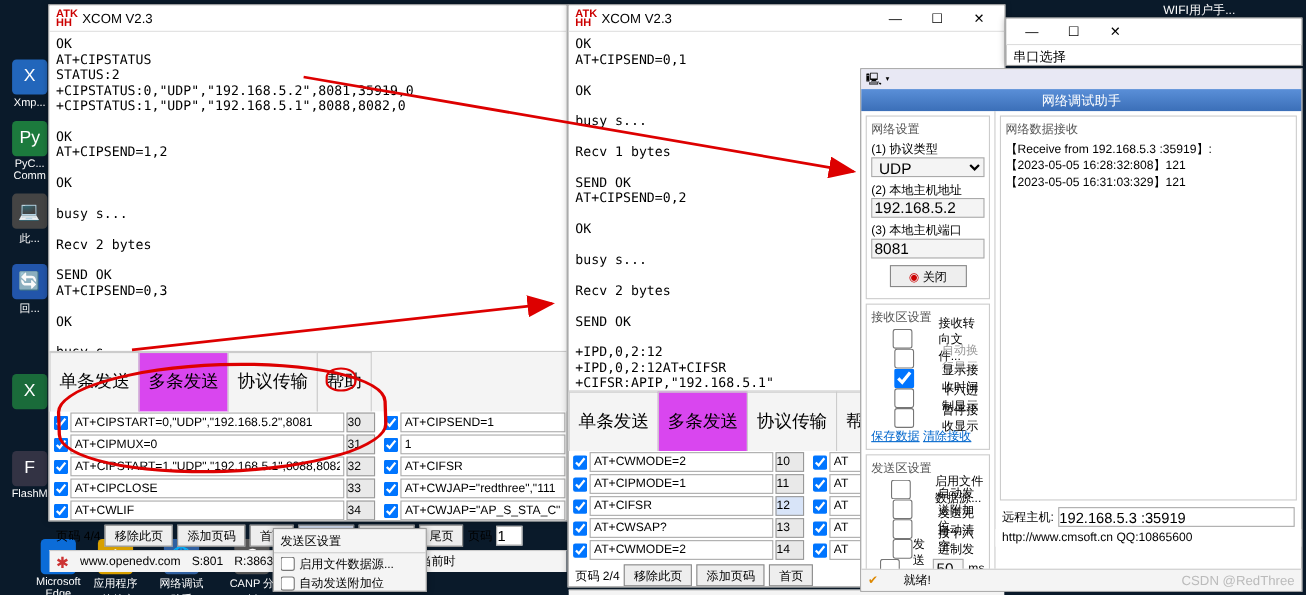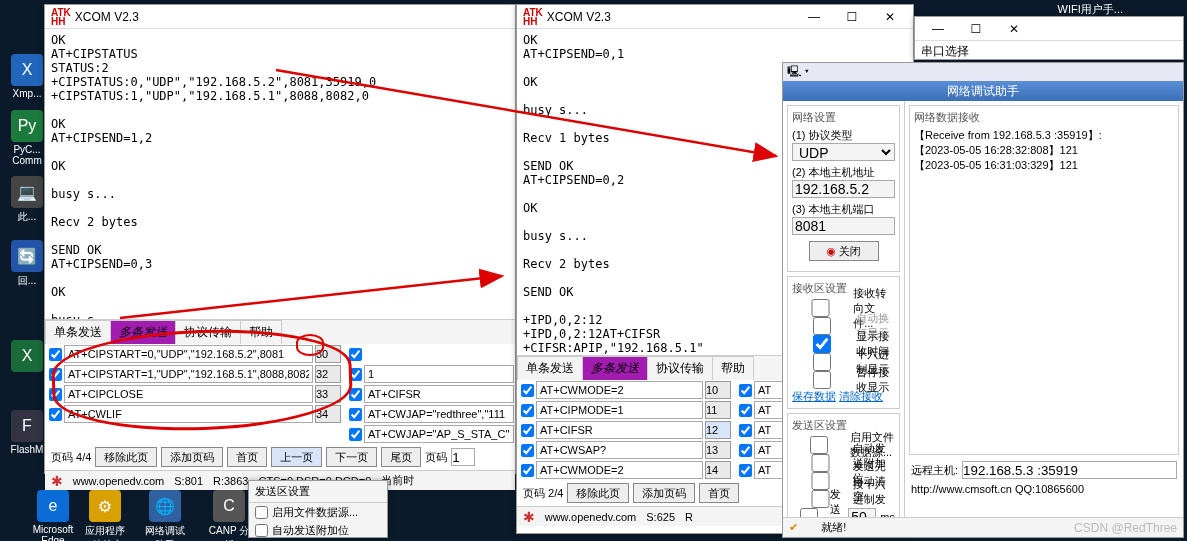--- a/index.html
+++ b/index.html
@@ -5,22 +5,22 @@
   * { box-sizing: border-box; margin: 0; padding: 0; font-family: "Microsoft YaHei", Tahoma, sans-serif; }
   body { width: 1187px; height: 541px; background: #0a1a2a; position: relative; overflow: hidden; font-size: 11px; }
   .win { position: absolute; background: #fff; border: 1px solid #999; box-shadow: 0 0 6px rgba(0,0,0,.3); }
   .titlebar { height: 24px; background: #fff; display: flex; align-items: center; padding: 0 6px; border-bottom: 1px solid #ddd; font-size: 12px; gap: 4px; }
   .titlebar .title { flex: 1; }
   .winbtn { width: 34px; height: 22px; display: flex; align-items: center; justify-content: center; font-size: 12px; }
   .winbtn.cls { color: #000; }
   .atkicon { color: #c00; font-weight: bold; font-size: 10px; line-height: 9px; }
   .term { font-family: Consolas, monospace; font-size: 12px; white-space: pre; padding: 4px 6px; overflow: hidden; background: #fff; }
   .tabs { display: flex; border-top: 1px solid #ccc; background: #f4f4f4; }
-  .tab { padding: 3px 8px; border: 1px solid #ccc; border-bottom: none; margin-right: -1px; background: #f4f4f4; font-size: 12px; }
-  .tab.active { background: #a21caf; font-style: italic; }
+  .tab { padding: 16px 8px; border: 1px solid #ccc; border-bottom: none; margin-right: -1px; background: #f4f4f4; font-size: 16px; }
+  .tab.active { background: #d946ef; }
   .sendrow { display: flex; align-items: center; height: 20px; gap: 2px; padding: 0 4px; }
   .sendrow input[type=text] { flex: 1; height: 18px; border: 1px solid #aaa; padding: 0 3px; font-size: 11px; }
   .numbtn { width: 26px; height: 18px; border: 1px solid #999; background: #e9e9e9; font-size: 11px; text-align: left; line-height: 16px; }
   .btnrow { display: flex; gap: 4px; padding: 3px 6px; align-items: center; }
   .btn { height: 20px; padding: 0 8px; border: 1px solid #888; background: #eee; font-size: 11px; display: flex; align-items: center; }
   .status { height: 20px; border-top: 1px solid #ccc; display: flex; align-items: center; font-size: 11px; padding: 0 6px; gap: 10px; background: #f4f4f4; }
   .gear { color: #c33; font-size: 14px; }
   .taskbar-item { position: absolute; color: #fff; font-size: 10px; text-align: center; width: 46px; }
   .taskbar-item .ic { width: 32px; height: 32px; margin: 0 auto 2px; background: #2266bb; border-radius: 4px; display:flex;align-items:center;justify-content:center;font-size:16px; }
   
@@ -90,37 +90,43 @@
   </div>
   <div style="display:flex">
     <div style="width:300px">
       <div class="sendrow">
           <input type="checkbox" checked="" style="">
           <input type="text" value="AT+CIPSTART=0,&quot;UDP&quot;,&quot;192.168.5.2&quot;,8081" style="">
           <div class="numbtn">30</div>
         </div>
       <div class="sendrow">
           <input type="checkbox" checked="" style="">
+          <input type="text" value="AT+CIPMUX=0" style="">
+          <div class="numbtn">31</div>
+        </div>
+      <div class="sendrow">
+          <input type="checkbox" checked="" style="">
           <input type="text" value="AT+CIPSTART=1,&quot;UDP&quot;,&quot;192.168.5.1&quot;,8088,8082" style="">
           <div class="numbtn">32</div>
         </div>
       <div class="sendrow">
           <input type="checkbox" checked="" style="">
           <input type="text" value="AT+CIPCLOSE" style="">
           <div class="numbtn">33</div>
         </div>
       <div class="sendrow">
           <input type="checkbox" checked="" style="">
           <input type="text" value="AT+CWLIF" style="">
           <div class="numbtn">34</div>
         </div>
     </div>
     <div style="width:170px">
       <div class="sendrow">
           <input type="checkbox" checked="" style="">
+          <input type="text" value="AT+CIPSEND=1" style="">
         </div>
       <div class="sendrow">
           <input type="checkbox" checked="" style="">
           <input type="text" value="1" style="">
         </div>
       <div class="sendrow">
           <input type="checkbox" checked="" style="">
           <input type="text" value="AT+CIFSR" style="">
         </div>
       <div class="sendrow">

